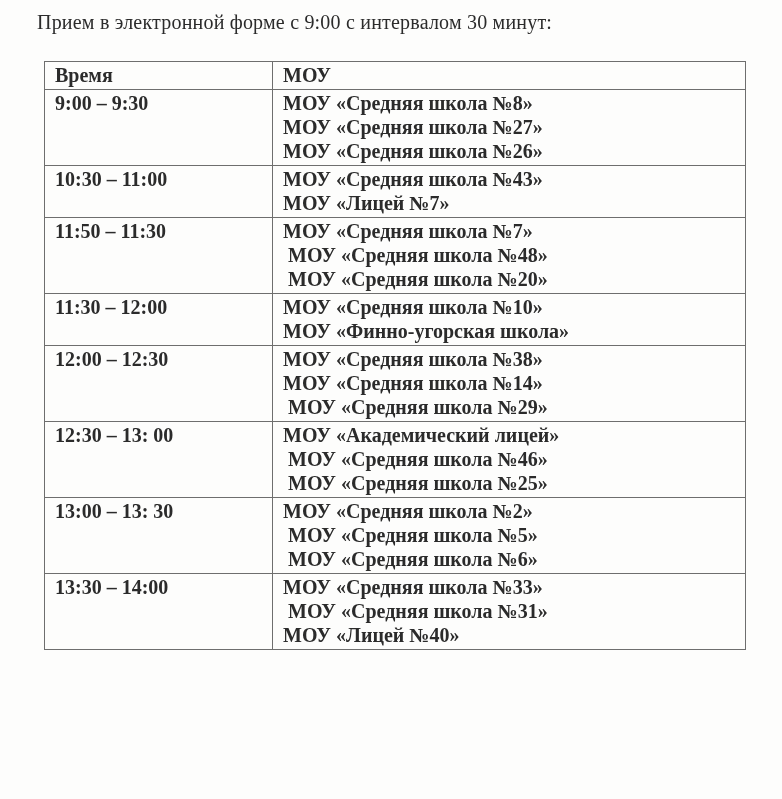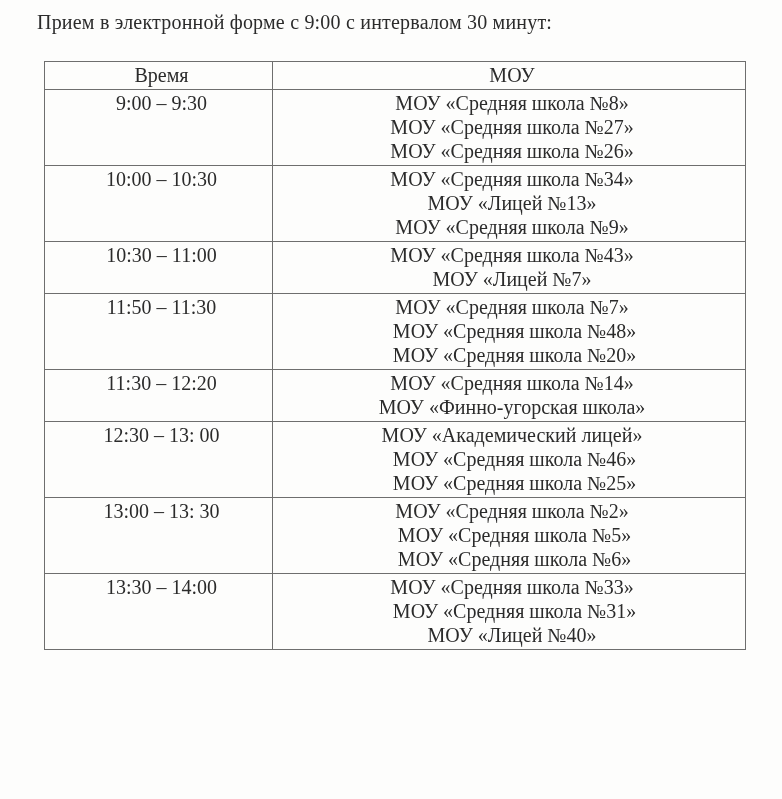--- a/index.html
+++ b/index.html
@@ -37,22 +37,22 @@
     left: 44px;
     top: 61px;
     width: 701px;
     border-collapse: collapse;
     table-layout: fixed;
   }
   table.schedule th,
   table.schedule td {
     border: 1px solid var(--border);
     font-size: 20px;
-    font-weight: normal;
-    text-align: center;
+    font-weight: bold;
+    text-align: left;
     vertical-align: top;
     line-height: 24px;
     padding: 1px 4px 2px 10px;
   }
   table.schedule th {
     height: 24px;
   }
   th.col-mou, td.schools-cell {
     padding-left: 7px;
   }
@@ -81,47 +81,47 @@
     <tbody>
         <tr>
     <td class="time-cell">9:00 – 9:30</td>
     <td class="schools-cell">
             <div class="school-line">МОУ «Средняя школа №8»</div>
             <div class="school-line">МОУ «Средняя школа №27»</div>
             <div class="school-line">МОУ «Средняя школа №26»</div>
           </td>
   </tr>
         <tr>
-    <td class="time-cell">10:00 – 10:30</td>
-    <td class="schools-cell">
-            <div class="school-line">МОУ «Средняя школа №34»</div>
-            <div class="school-line">МОУ «Лицей №13»</div>
-            <div class="school-line">МОУ «Средняя школа №9»</div>
-          </td>
-  </tr>
-        <tr>
     <td class="time-cell">10:30 – 11:00</td>
     <td class="schools-cell">
             <div class="school-line">МОУ «Средняя школа №43»</div>
             <div class="school-line">МОУ «Лицей №7»</div>
           </td>
   </tr>
         <tr>
     <td class="time-cell">11:50 – 11:30</td>
     <td class="schools-cell">
             <div class="school-line">МОУ «Средняя школа №7»</div>
             <div class="school-line"> МОУ «Средняя школа №48»</div>
             <div class="school-line"> МОУ «Средняя школа №20»</div>
           </td>
   </tr>
         <tr>
-    <td class="time-cell">11:30 – 12:20</td>
+    <td class="time-cell">11:30 – 12:00</td>
     <td class="schools-cell">
+            <div class="school-line">МОУ «Средняя школа №10»</div>
+            <div class="school-line">МОУ «Финно-угорская школа»</div>
+          </td>
+  </tr>
+        <tr>
+    <td class="time-cell">12:00 – 12:30</td>
+    <td class="schools-cell">
+            <div class="school-line">МОУ «Средняя школа №38»</div>
             <div class="school-line">МОУ «Средняя школа №14»</div>
-            <div class="school-line">МОУ «Финно-угорская школа»</div>
+            <div class="school-line"> МОУ «Средняя школа №29»</div>
           </td>
   </tr>
         <tr>
     <td class="time-cell">12:30 – 13: 00</td>
     <td class="schools-cell">
             <div class="school-line">МОУ «Академический лицей»</div>
             <div class="school-line"> МОУ «Средняя школа №46»</div>
             <div class="school-line"> МОУ «Средняя школа №25»</div>
           </td>
   </tr>

